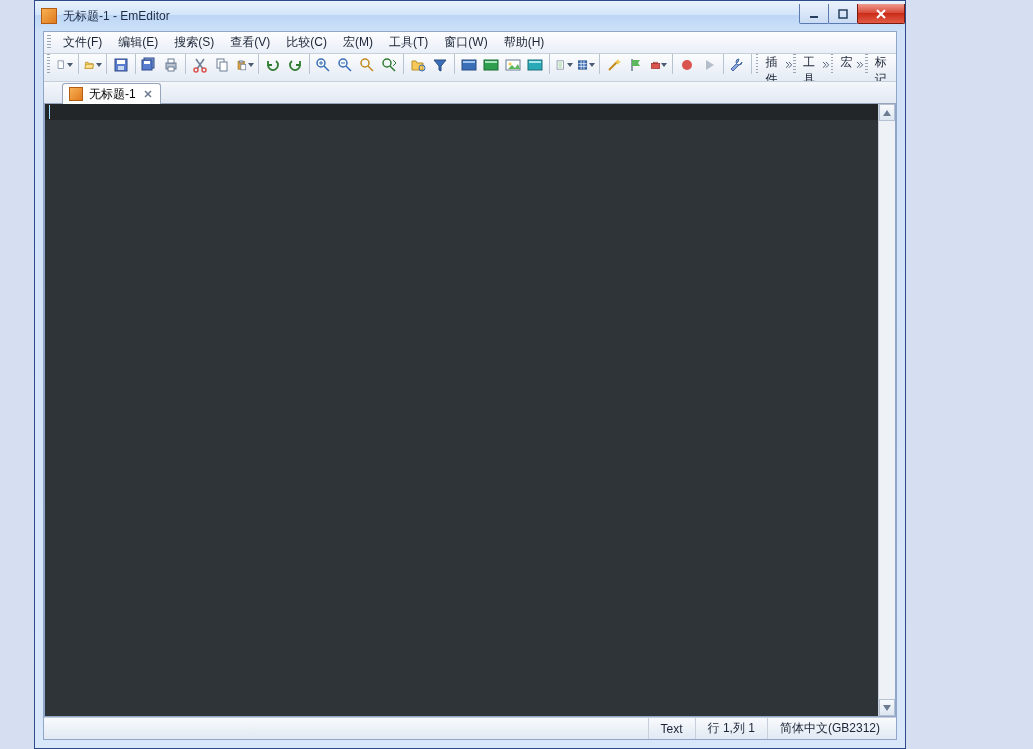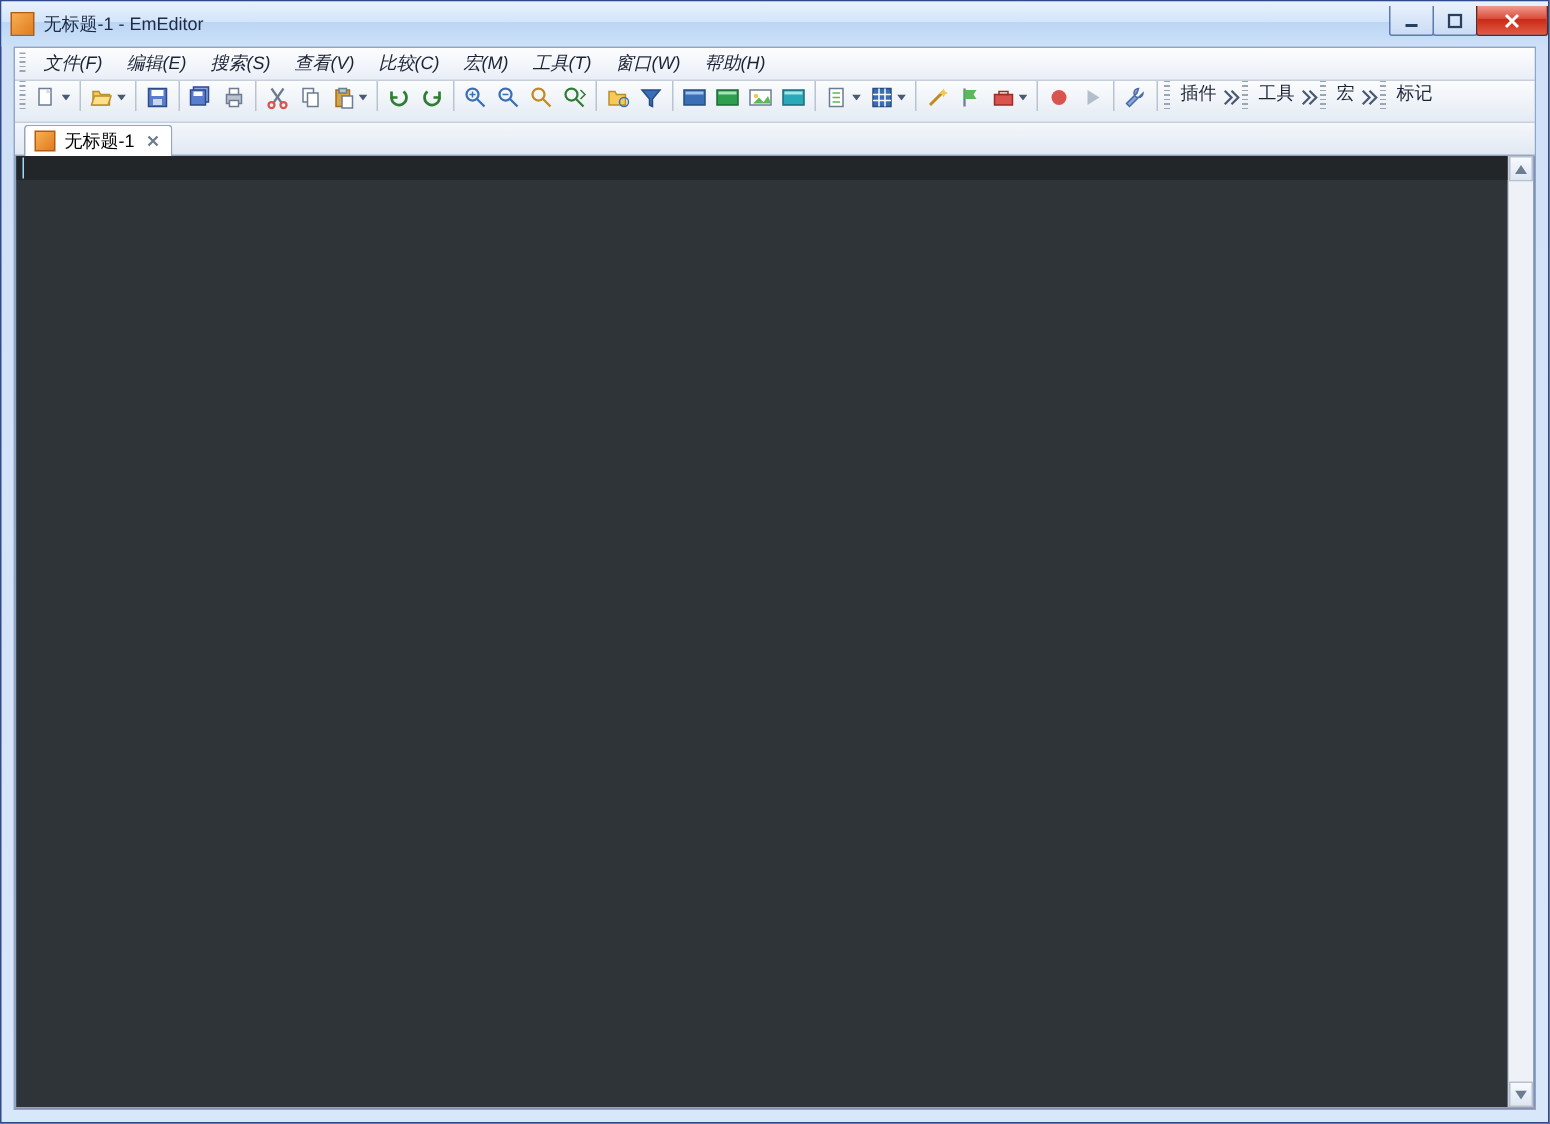--- a/index.html
+++ b/index.html
@@ -1,50 +1,50 @@
 <!DOCTYPE html>
 <html><head>
 <meta charset="utf-8">
 <style>
 * { margin: 0; padding: 0; box-sizing: border-box; font-family: "Microsoft YaHei", "SimSun", Tahoma, sans-serif; font-size: 12px; }
 html, body { width: 1033px; height: 749px; overflow: hidden; background: #d6dff2; }
 
 
-.window { width: 1033px; height: 749px; border: 1px solid #2e4a8a; background: linear-gradient(to bottom, #cfe0f7 0%, #d9e7fb 100%); display: flex; flex-direction: column; }
+.window { width: 872px; height: 749px; border: 1px solid #2e4a8a; background: linear-gradient(to bottom, #cfe0f7 0%, #d9e7fb 100%); display: flex; flex-direction: column; margin-left: 34px; }
 .titlebar { height: 30px; background: linear-gradient(to bottom, #e9f2fc 0%, #d3e5fa 45%, #bcd6f5 46%, #cde1f8 100%); display: flex; align-items: center; padding: 0 0 0 6px; position: relative; }
 .titlebar .app-icon { width: 16px; height: 16px; margin-right: 6px; background: linear-gradient(135deg,#f7b053,#e07b1f); border:1px solid #b35d12; }
 .titlebar .title-text { color: #1d2b45; }
 .win-controls { margin-left: auto; display: flex; height: 20px; margin-top:-4px;}
 .win-btn { width: 30px; height: 20px; border:1px solid #5a7ab0; border-top:none; background: linear-gradient(to bottom,#e7f0fb,#cadcf4); display:flex; align-items:center; justify-content:center; border-radius:0 0 2px 2px;}
 .win-btn + .win-btn { margin-left:-1px;}
 .win-btn.close { width: 48px; background: linear-gradient(to bottom,#f09a8e 0%,#d94c3a 45%,#c92915 46%,#e25b45 100%); border-color:#7a1b10;}
 .win-btn svg { width:12px; height:12px; }
 .win-btn.close svg { stroke:#fff; }
 
 
 .client { flex:1; margin:0 8px 8px 8px; background:#f0f0f0; border:1px solid #8fa6c9; display:flex; flex-direction:column; position:relative;}
 
 
-.menubar { height:22px; background: linear-gradient(to bottom,#fdfdfe,#e9eef7); border-bottom:1px solid #c7cfdb; display:flex; align-items:stretch; padding:0 2px;font-style:italic;}
+.menubar { height:22px; background: linear-gradient(to bottom,#fdfdfe,#e9eef7); border-bottom:1px solid #c7cfdb; display:flex; align-items:stretch; padding:0 2px;}
 .menubar .drag { width:4px; margin:3px 4px 3px 1px; background: repeating-linear-gradient(to bottom,#9aa5b6 0 1px,transparent 1px 3px);}
 .menu-item { padding:0 8px; display:flex; align-items:center; color:#1b2436; cursor:default;}
 
 
 .toolbar { height:28px; background: linear-gradient(to bottom,#fbfcfd,#e4ebf4); border-bottom:1px solid #c7cfdb; display:flex; align-items:flex-start; padding:0 2px; overflow:hidden;}
 .toolbar .drag { width:4px; height:20px; margin:0 3px 0 1px; background: repeating-linear-gradient(to bottom,#9aa5b6 0 1px,transparent 1px 3px);}
 .tb-sep { width:1px; height:20px; background:#b9c3d2; margin:0 3px;}
 .tb-btn { min-width:22px; height:22px; padding:0 2px; display:flex; align-items:center; justify-content:center; border:1px solid transparent; border-radius:2px;}
 .tb-btn.withdrop { padding-right:0;}
 .tb-drop { width:10px; height:22px; display:flex; align-items:center; justify-content:center;}
 .tb-drop svg{width:6px;height:4px;}
 .tb-label { padding:0 4px; color:#1b2436;}
 .tb-chevrons{width:12px;height:22px;display:flex;align-items:center;justify-content:center;}
 
 
-.tabstrip { height:22px; background: linear-gradient(to bottom,#f4f7fb,#e2e9f3); border-bottom:1px solid #97a6bd; display:flex; align-items:flex-end; padding-left:6px;}
+.tabstrip { height:22px; background: linear-gradient(to bottom,#f4f7fb,#e2e9f3); border-bottom:1px solid #97a6bd; display:flex; align-items:flex-end; padding-left:18px;}
 .tab { height:21px; background:#fff; border:1px solid #97a6bd; border-bottom:none; border-radius:3px 3px 0 0; display:flex; align-items:center; padding:0 6px; gap:6px; position:relative; top:1px;}
 .tab .tab-icon { width:14px; height:14px; background: linear-gradient(135deg,#f7b053,#e07b1f); border:1px solid #b35d12;}
 .tab .tab-close { width:12px; height:12px; display:flex; align-items:center; justify-content:center; color:#6c7a8f;}
 
 
 .editor-wrap { flex:1; display:flex; background:#2e3438; border:1px solid #8fa6c9; border-top:none; margin:0; position:relative;}
 .editor { flex:1; background:#2e3438; position:relative; }
 .editor .caret-line { position:absolute; left:0; right:0; top:0; height:16px; background:#232629;}
 .editor .caret { position:absolute; left:4px; top:1px; width:1px; height:14px; background:#9cdcfe;}
 .scrollbar-v { width:17px; background:#eef1f6; border-left:1px solid #c7cfdb; display:flex; flex-direction:column;}
@@ -393,15 +393,21 @@
           </div>
         <div class="sb-track"></div>
         <div class="sb-btn">
             <svg width="8" height="6" viewBox="0 0 8 6">
               <path d="M0 0 L4 6 L8 0 Z" fill="#6b7c93"></path>
             </svg>
           </div>
       </div>
     </div>
 
+    <div class="statusbar">
+      <div class="spacer"></div>
+      <div class="status-cell">Text</div>
+      <div class="status-cell">行 1,列 1</div>
+      <div class="status-cell">简体中文(GB2312)</div>
+    </div>
 
   </div>
 </div>
 
 </body></html>

